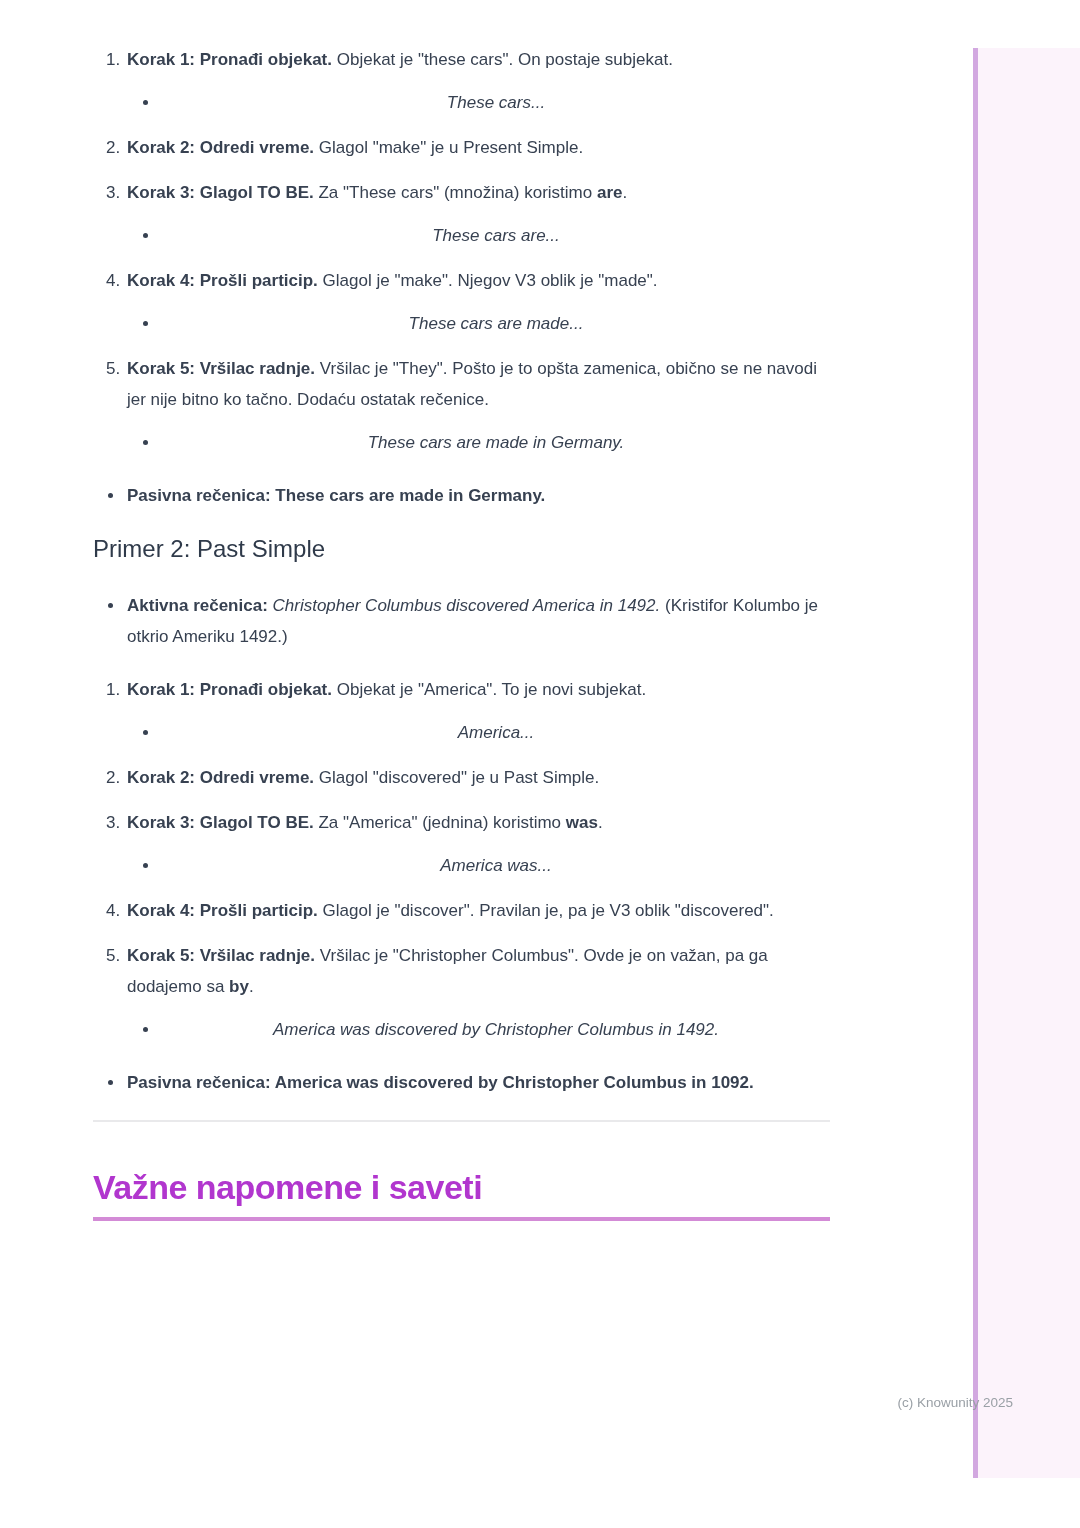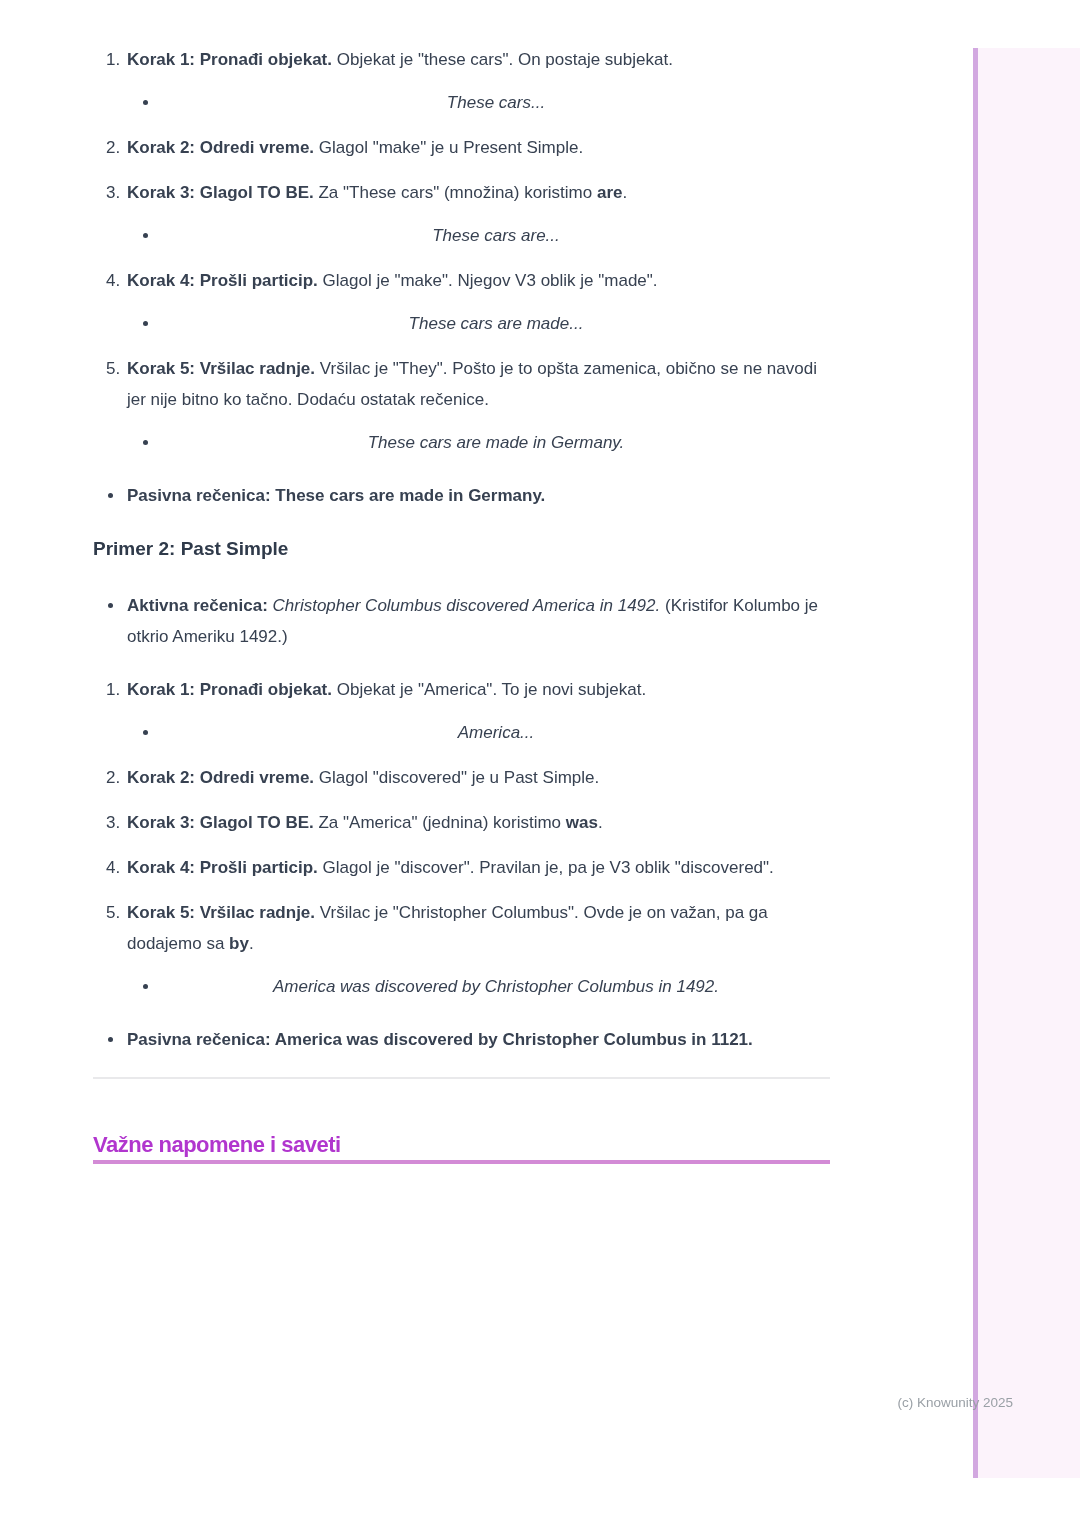--- a/index.html
+++ b/index.html
@@ -51,36 +51,37 @@
   .content ul.sub {
     list-style: disc;
     margin: 12px 0 6px;
     padding-left: 33px;
     text-align: center;
   }
   .content ul.sub li { margin-bottom: 0; }
   .b { font-weight: 700; }
   .i { font-style: italic; }
   .content h4 {
-    font-size: 19px;
-    font-weight: 700;
+    font-size: 24px;
+    font-weight: 400;
     margin: 6px 0 26px;
     color: #2f3a4a;
   }
   hr.divider {
     border: none;
     border-top: 2px solid #e9e9eb;
     margin: 8px 0 0;
   }
   .content h2 {
-    font-size: 22px;
+    font-size: 34px;
     font-weight: 800;
     letter-spacing: -0.5px;
     color: #b136ce;
     margin: 50px 0 0;
+    padding-bottom: 14px;
     border-bottom: 4px solid #d38bd6;
   }
 </style>
 </head>
 <body>
 
 <div class="side-band"></div>
 <div class="side-line"></div>
 
 <main class="content">
@@ -105,27 +106,29 @@
       </ul>
       <h4>Primer 2: Past Simple</h4>
       <ul>
         <li><span class="b">Aktivna rečenica: </span><span class="i">Christopher Columbus discovered America in 1492.</span><span> (Kristifor Kolumbo je otkrio Ameriku 1492.)</span></li>
       </ul>
       <ol>
         <li><span class="b">Korak 1: Pronađi objekat.</span><span> Objekat je "America". To je novi subjekat.</span><ul class="sub">
             <li><span class="i">America...</span></li>
           </ul></li>
         <li><span class="b">Korak 2: Odredi vreme.</span><span> Glagol "discovered" je u Past Simple.</span></li>
-        <li><span class="b">Korak 3: Glagol TO BE.</span><span> Za "America" (jednina) koristimo </span><span class="b">was</span><span>.</span></li>
+        <li><span class="b">Korak 3: Glagol TO BE.</span><span> Za "America" (jednina) koristimo </span><span class="b">was</span><span>.</span><ul class="sub">
+            <li><span class="i">America was...</span></li>
+          </ul></li>
         <li><span class="b">Korak 4: Prošli particip.</span><span> Glagol je "discover". Pravilan je, pa je V3 oblik "discovered".</span></li>
         <li><span class="b">Korak 5: Vršilac radnje.</span><span> Vršilac je "Christopher Columbus". Ovde je on važan, pa ga dodajemo sa </span><span class="b">by</span><span>.</span><ul class="sub">
             <li><span class="i">America was discovered by Christopher Columbus in 1492.</span></li>
           </ul></li>
       </ol>
       <ul>
-        <li><span class="b">Pasivna rečenica: America was discovered by Christopher Columbus in 1121.</span></li>
+        <li><span class="b">Pasivna rečenica: America was discovered by Christopher Columbus in 1092.</span></li>
       </ul>
       <hr class="divider">
       <h2>Važne napomene i saveti</h2>
     </div>
 </main>
 
 <div class="page-footer">(c) Knowunity 2025</div>
 
 </body></html>

